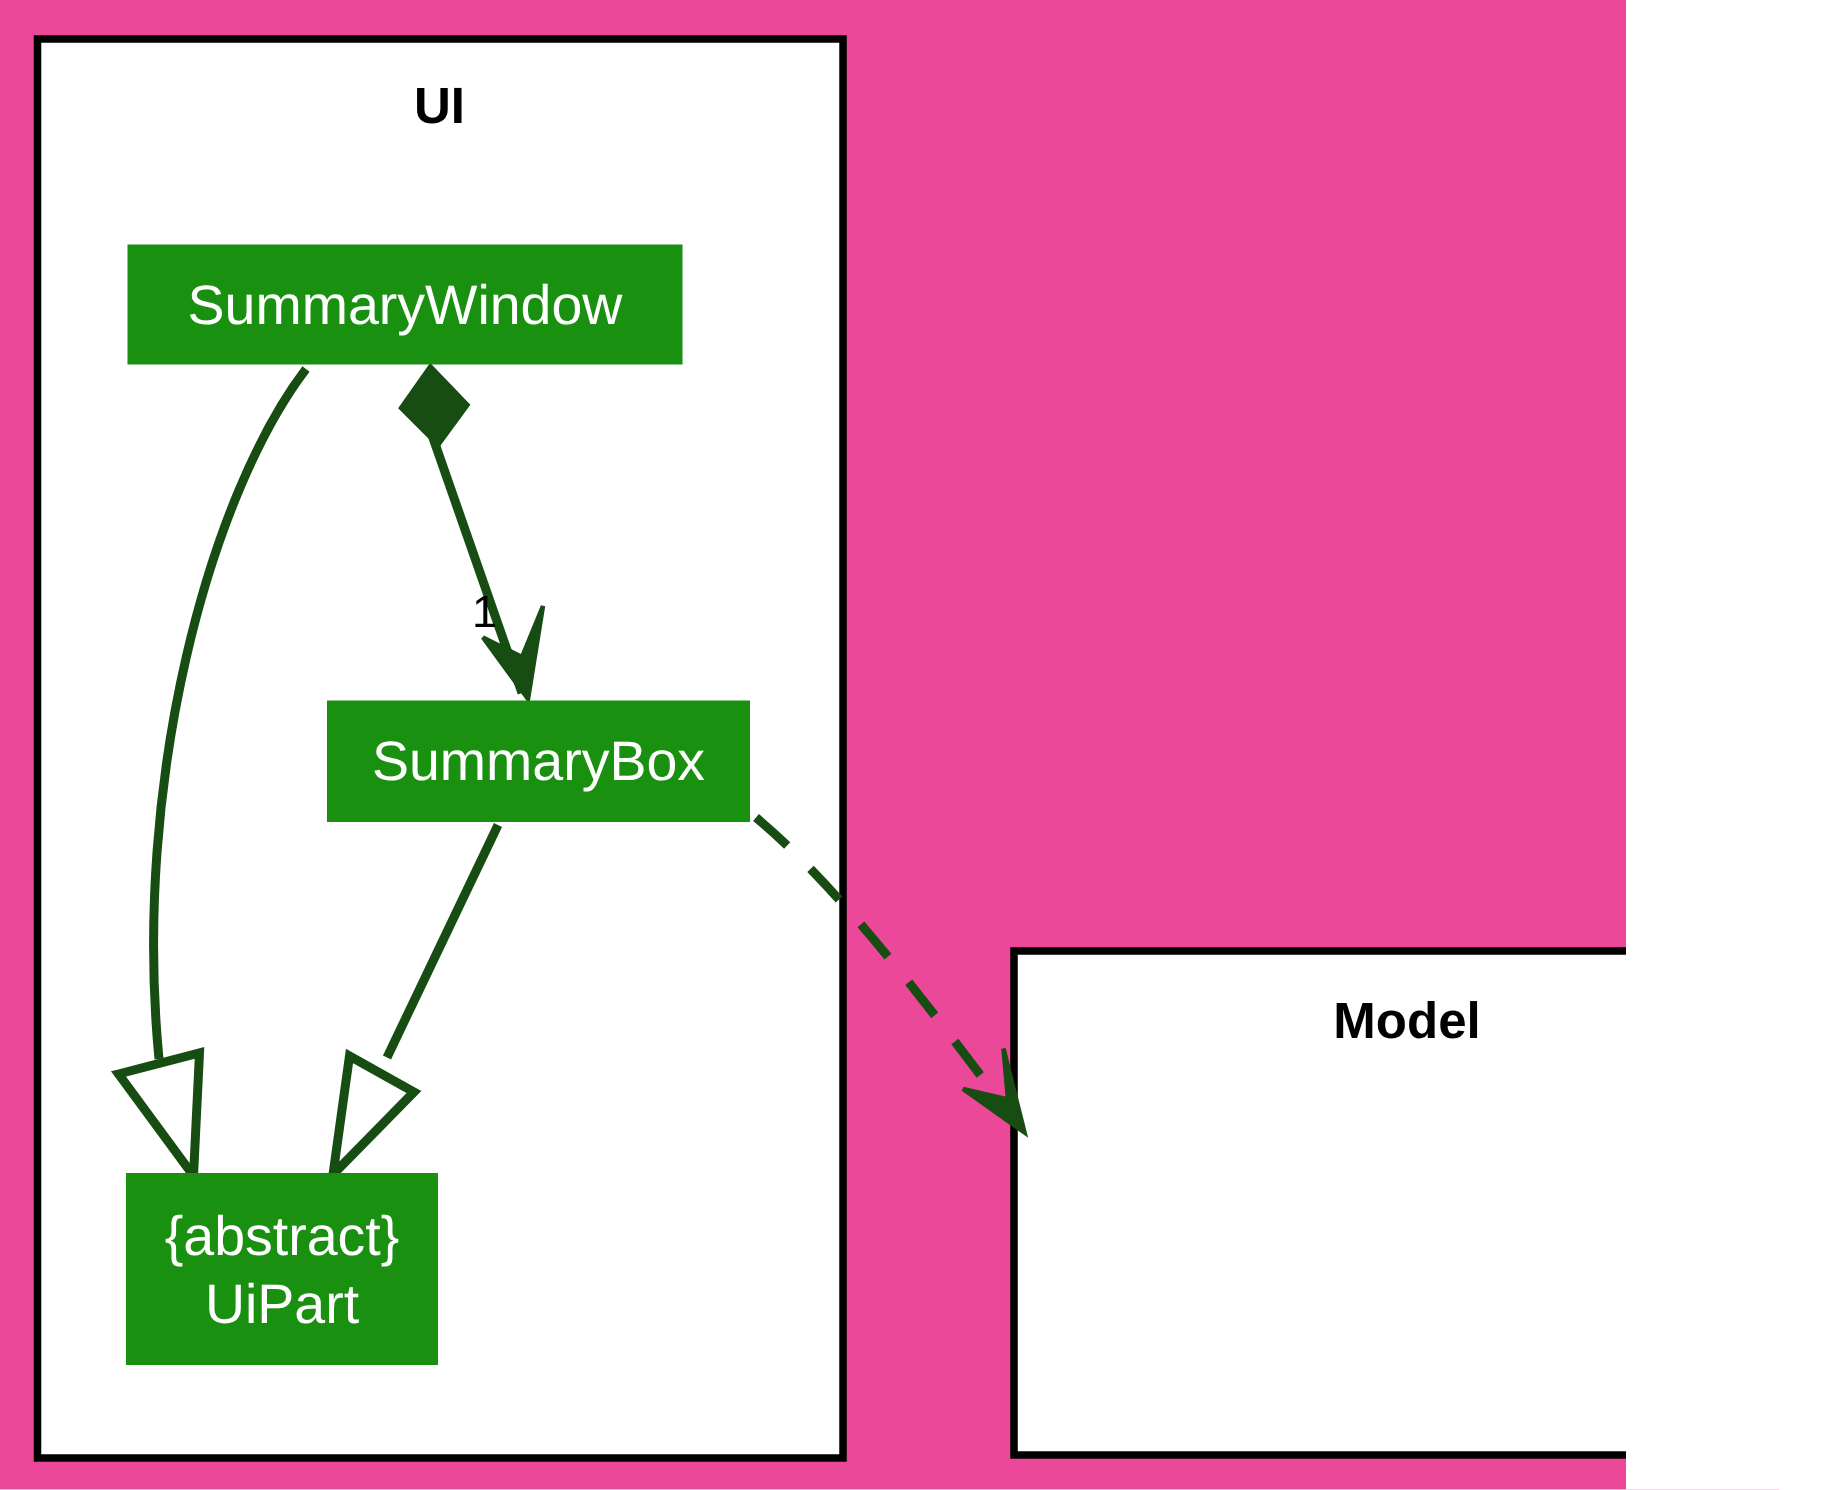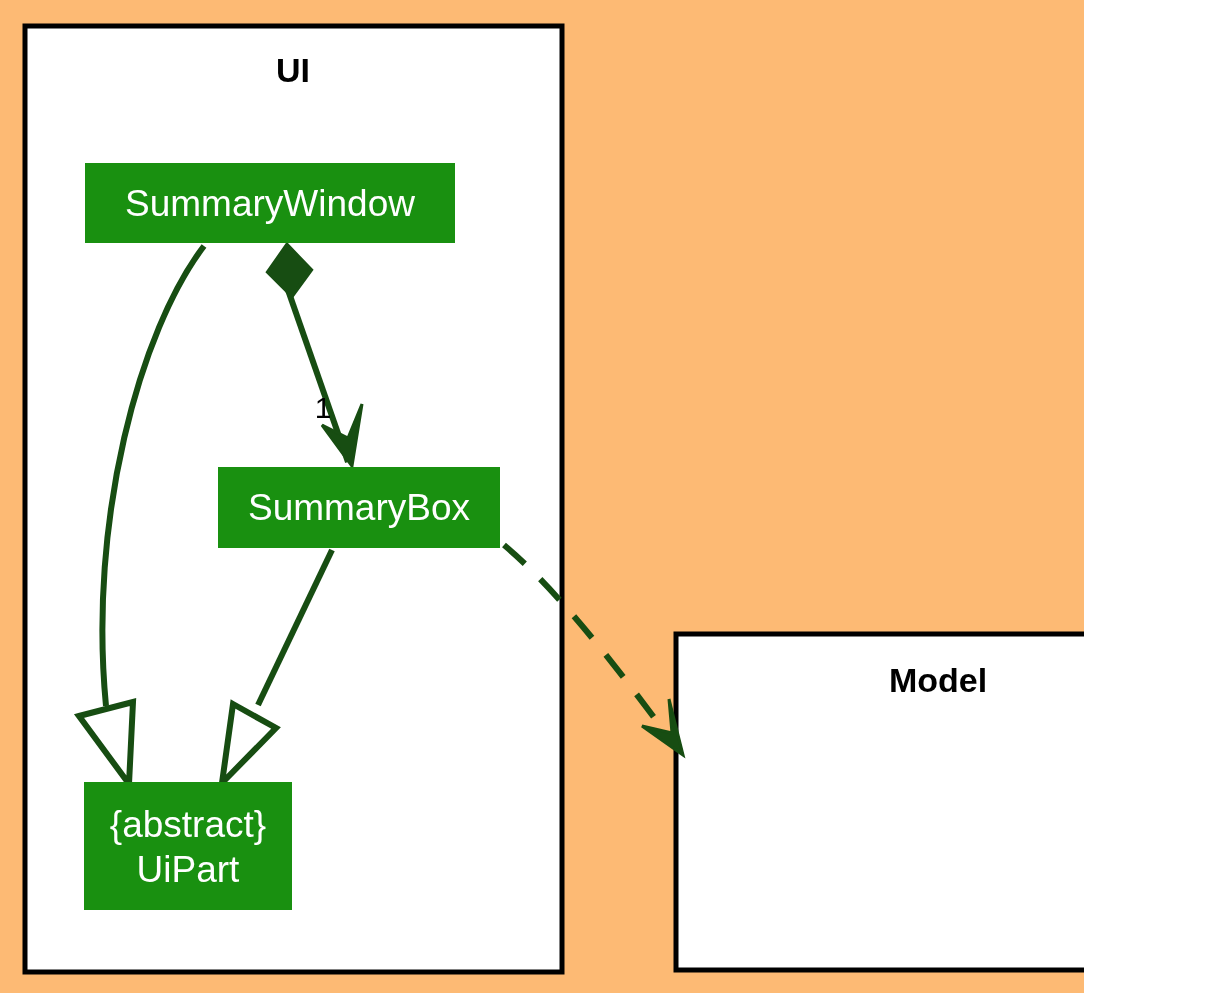--- a/index.html
+++ b/index.html
@@ -7,21 +7,21 @@
     padding: 0;
     background: #ffffff;
   }
   body {
     font-family: "Liberation Sans", sans-serif;
   }
   #diagram-canvas {
     position: relative;
     width: 1084px;
     height: 993px;
-    background: #fdba74;
+    background: #ec4899;
     overflow: hidden;
   }
   #diagram-svg {
     position: absolute;
     left: 0;
     top: 0;
     width: 1224px;
     height: 993px;
   }
   .pkg-title {

